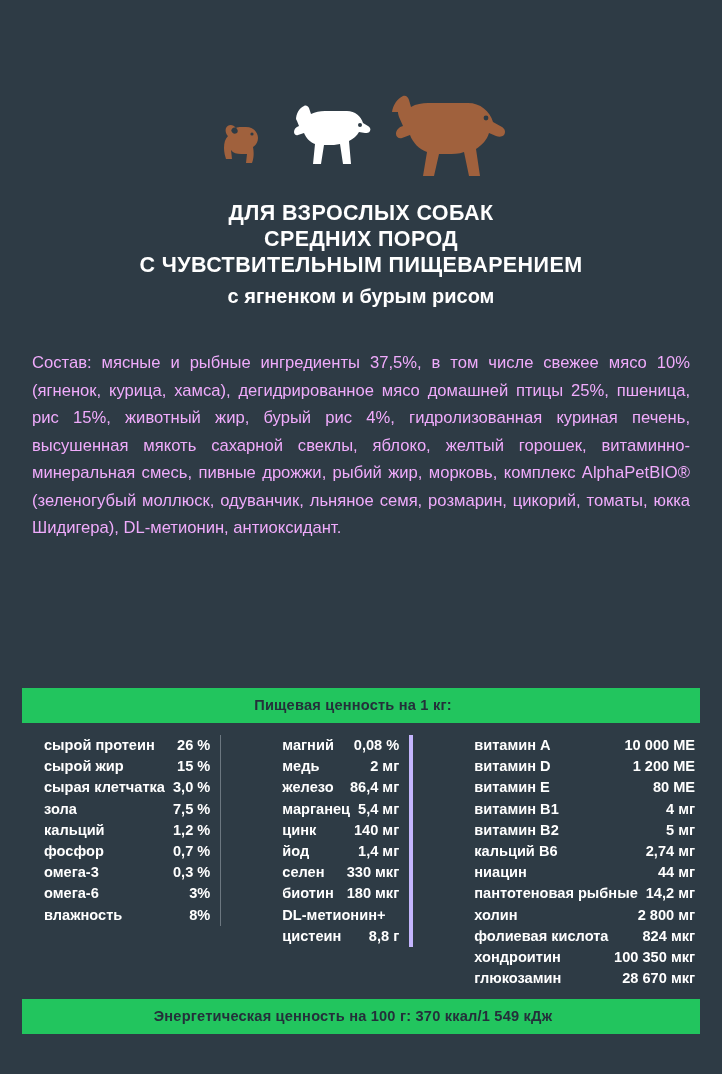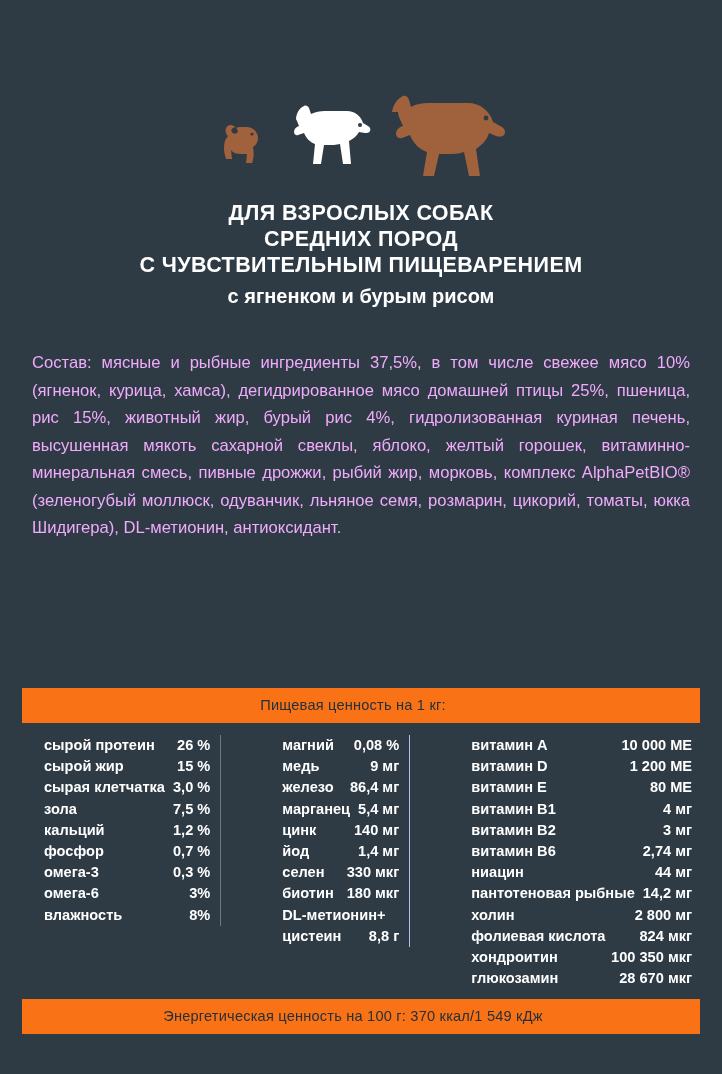--- a/index.html
+++ b/index.html
@@ -65,23 +65,23 @@
   }
 
   
   .nutrition {
     position: absolute;
     left: 22px;
     right: 22px;
     top: 632px;
   }
   .band {
-    background: #f97316;
+    background: #22c55e;
     color: #24303a;
-    font-weight: normal;
+    font-weight: bold;
     font-size: 14.6px;
     text-align: center;
     padding: 9px 16px 10px 0;
     letter-spacing: 0.2px;
   }
   .cols {
     display: flex;
     padding: 12px 0 10px 0;
     align-items: flex-start;
     gap: 45px;
@@ -92,21 +92,21 @@
   .col.c1 {
     width: 225px;
     padding-left: 22px;
     padding-right: 10px;
     border-right: 1px solid #6c7780;
   }
   .col.c2 {
     width: 165px;
     padding-left: 16px;
     padding-right: 10px;
-    border-right: 1px solid #c4b5fd;
+    border-right: 4px solid #c4b5fd;
   }
   .col.c3 {
     flex: 1;
     padding-left: 16px;
     padding-right: 18px;
   }
   .row {
     display: flex;
     justify-content: space-between;
     font-size: 14.6px;
@@ -199,21 +199,21 @@
           </div>
       </div>
 
       <div class="col c2">
         <div class="row">
             <span class="nm">магний</span>
             <span class="vl">0,08 %</span>
           </div>
         <div class="row">
             <span class="nm">медь</span>
-            <span class="vl">9 мг</span>
+            <span class="vl">2 мг</span>
           </div>
         <div class="row">
             <span class="nm">железо</span>
             <span class="vl">86,4 мг</span>
           </div>
         <div class="row">
             <span class="nm">марганец</span>
             <span class="vl">5,4 мг</span>
           </div>
         <div class="row">
@@ -254,24 +254,24 @@
         <div class="row">
             <span class="nm">витамин Е</span>
             <span class="vl">80 МЕ</span>
           </div>
         <div class="row">
             <span class="nm">витамин В1</span>
             <span class="vl">4 мг</span>
           </div>
         <div class="row">
             <span class="nm">витамин В2</span>
-            <span class="vl">3 мг</span>
-          </div>
-        <div class="row">
-            <span class="nm">витамин В6</span>
+            <span class="vl">5 мг</span>
+          </div>
+        <div class="row">
+            <span class="nm">кальций В6</span>
             <span class="vl">2,74 мг</span>
           </div>
         <div class="row">
             <span class="nm">ниацин</span>
             <span class="vl">44 мг</span>
           </div>
         <div class="row">
             <span class="nm">пантотеновая рыбные</span>
             <span class="vl">14,2 мг</span>
           </div>

